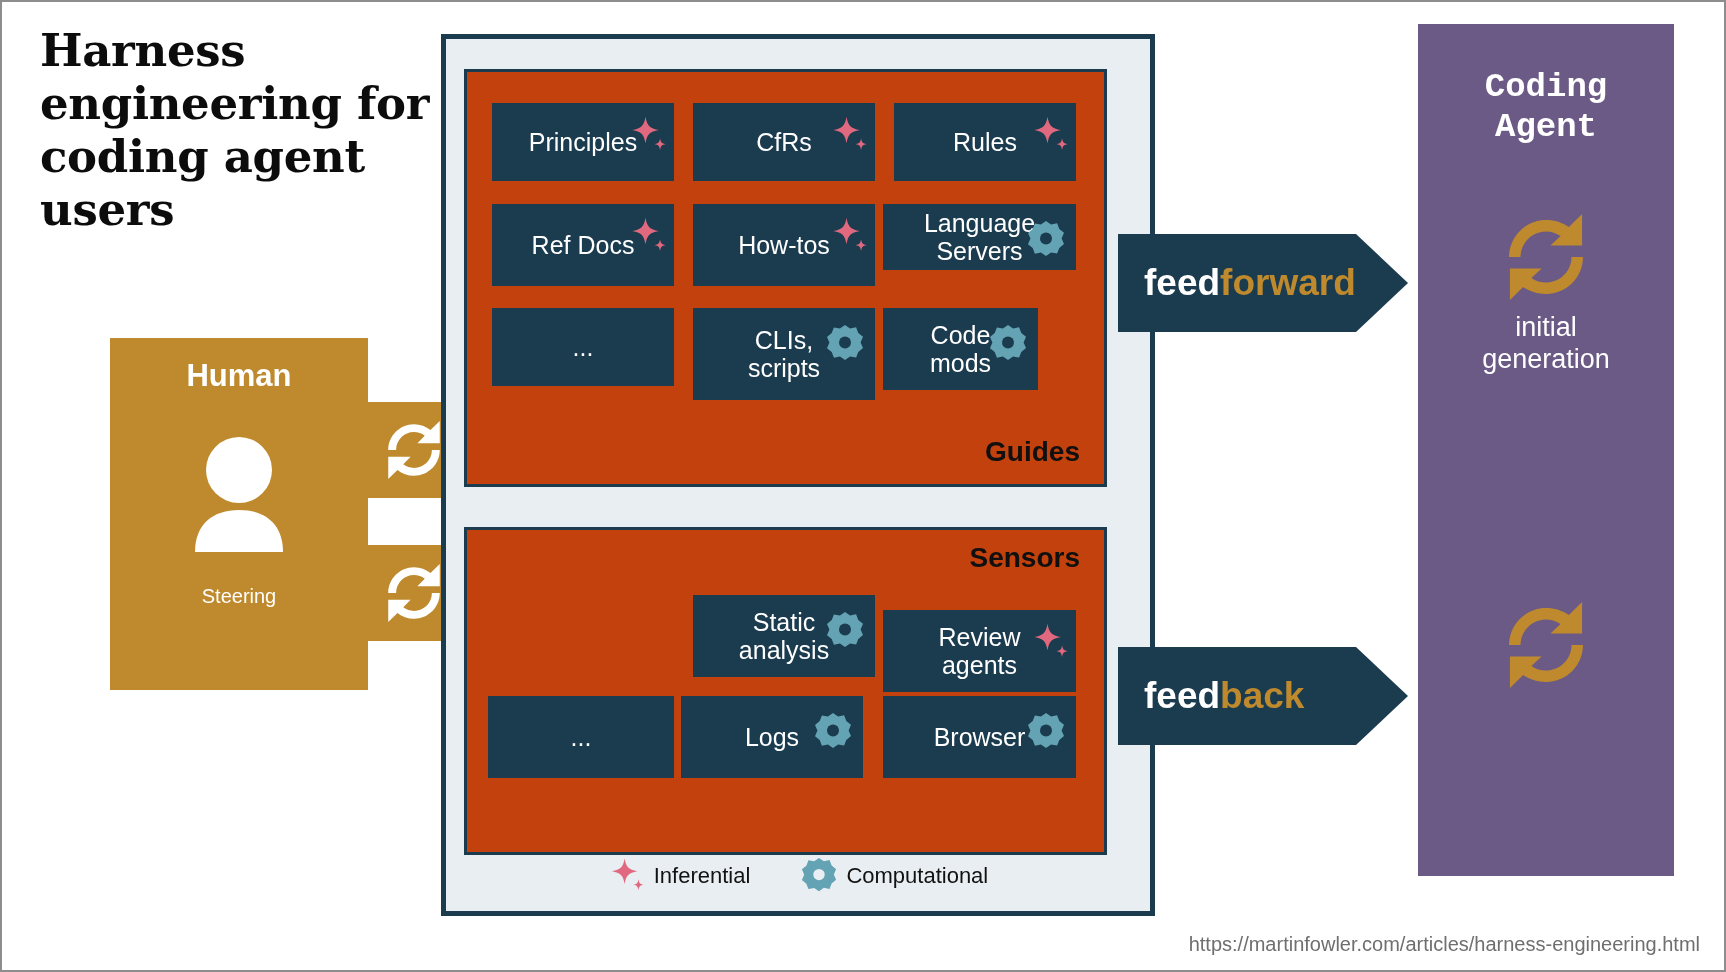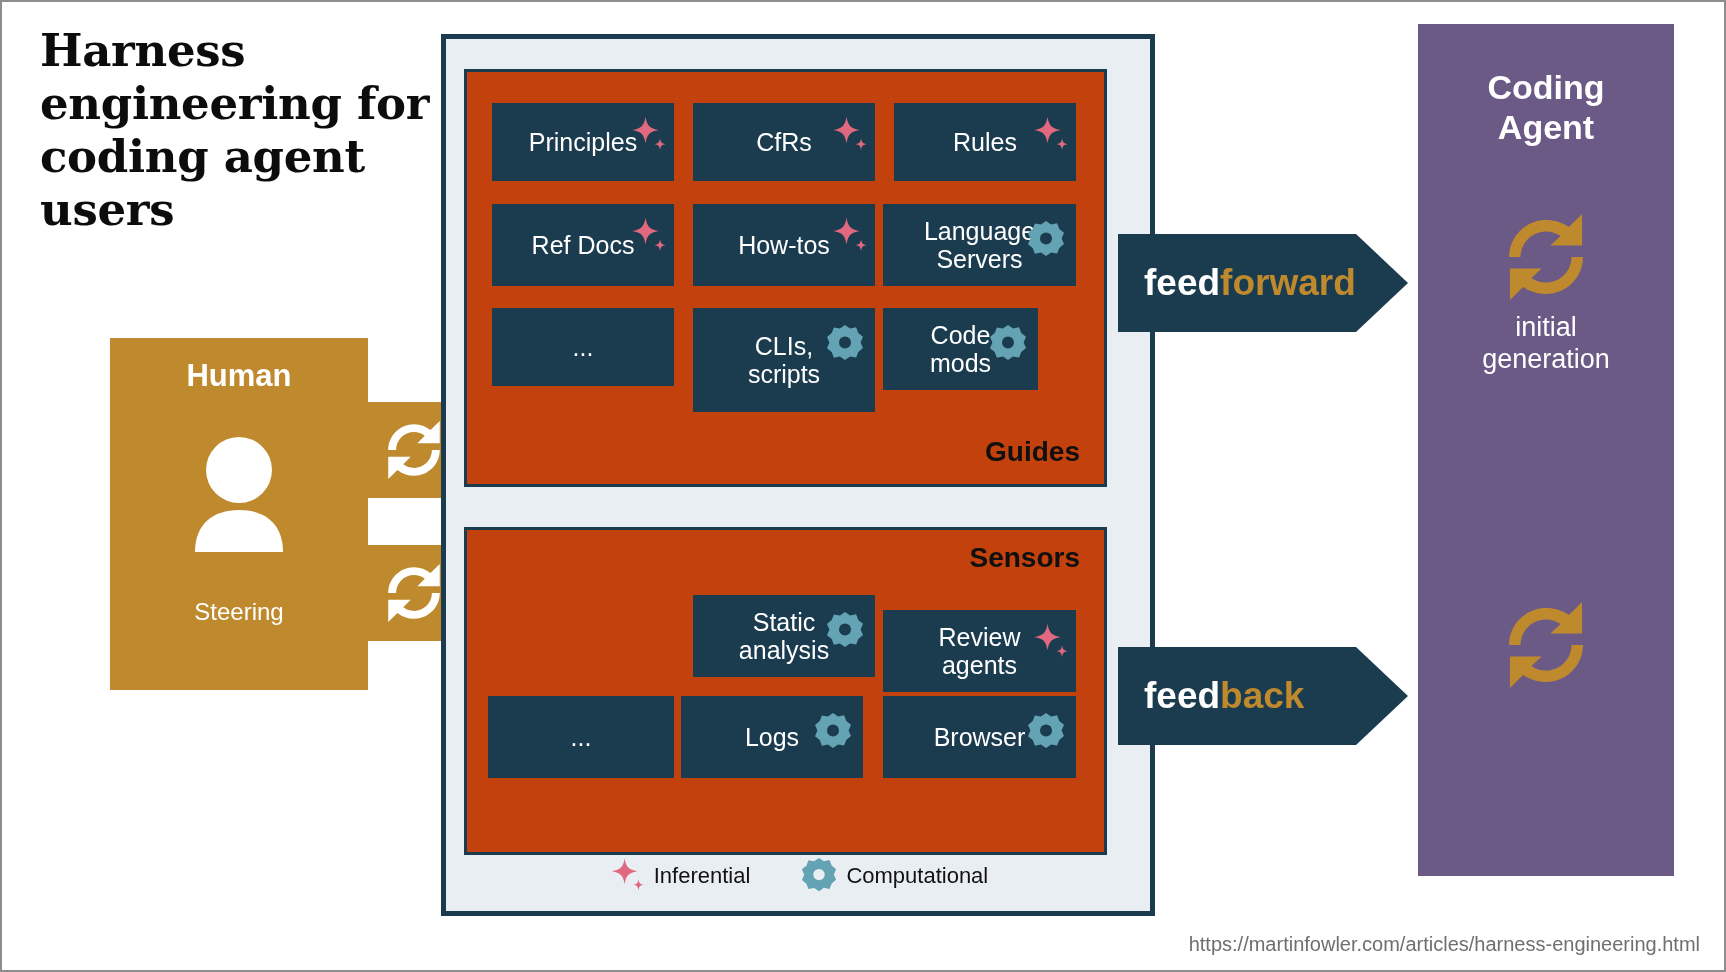--- a/index.html
+++ b/index.html
@@ -57,25 +57,25 @@
     position: absolute;
     left: 50%;
     top: 98px;
     transform: translateX(-50%);
     width: 104px;
     height: 116px;
   }
   #human-steering {
     position: absolute;
     left: 0;
-    top: 260px;
+    top: 247px;
     width: 258px;
     text-align: center;
     color: #ffffff;
-    font-size: 24px;
+    font-size: 20px;
     font-weight: 400;
   }
 
   .steer-arrow {
     position: absolute;
     width: 124px;
     height: 96px;
   }
   .steer-arrow svg { display: block; width: 100%; height: 100%; }
   #steer-arrow-top  { left: 365px; top: 400px; }
@@ -135,23 +135,23 @@
   .card .badge svg { display: block; width: 100%; height: 100%; }
   .badge-spark { top: 12px; right: 6px; width: 48px; height: 48px; }
   .badge-gear  { top: 16px; right: 10px; width: 34px; height: 34px; }
 
   
   #card-principles { left: 25px;  top: 31px;  width: 182px; height: 78px; }
   #card-cfrs       { left: 226px; top: 31px;  width: 182px; height: 78px; }
   #card-rules      { left: 427px; top: 31px;  width: 182px; height: 78px; }
   #card-refdocs    { left: 25px;  top: 132px; width: 182px; height: 82px; }
   #card-howtos     { left: 226px; top: 132px; width: 182px; height: 82px; }
-  #card-langsrv    { left: 416px; top: 132px; width: 193px; height: 82px; }
+  #card-langsrv    { left: 416px; top: 132px; width: 193px; height: 66px; }
   #card-dots-g     { left: 25px;  top: 236px; width: 182px; height: 78px; }
-  #card-clis       { left: 226px; top: 236px; width: 182px; height: 104px; }
+  #card-clis       { left: 226px; top: 236px; width: 182px; height: 92px; }
   #card-codemods   { left: 416px; top: 236px; width: 155px; height: 82px; }
 
   
   #card-static     { left: 226px; top: 65px;  width: 182px; height: 82px; }
   #card-review     { left: 416px; top: 80px;  width: 193px; height: 82px; }
   #card-dots-s     { left: 21px;  top: 166px; width: 186px; height: 82px; }
   #card-logs       { left: 214px; top: 166px; width: 182px; height: 82px; }
   #card-browser    { left: 416px; top: 166px; width: 193px; height: 82px; }
 
   
@@ -213,20 +213,21 @@
     position: absolute;
     left: 0;
     top: 42px;
     width: 100%;
     text-align: center;
     color: #ffffff;
     font-size: 34px;
     font-weight: 700;
     line-height: 1.18;
     white-space: pre-line;
+    font-family: Liberation Mono, monospace;
   }
   .agent-stage {
     position: absolute;
     left: 0;
     width: 100%;
     text-align: center;
   }
   #agent-stage-1 { top: 188px; }
   #agent-stage-2 { top: 576px; }
   .agent-loop { width: 96px; height: 88px; margin: 0 auto 10px; display:block; }

